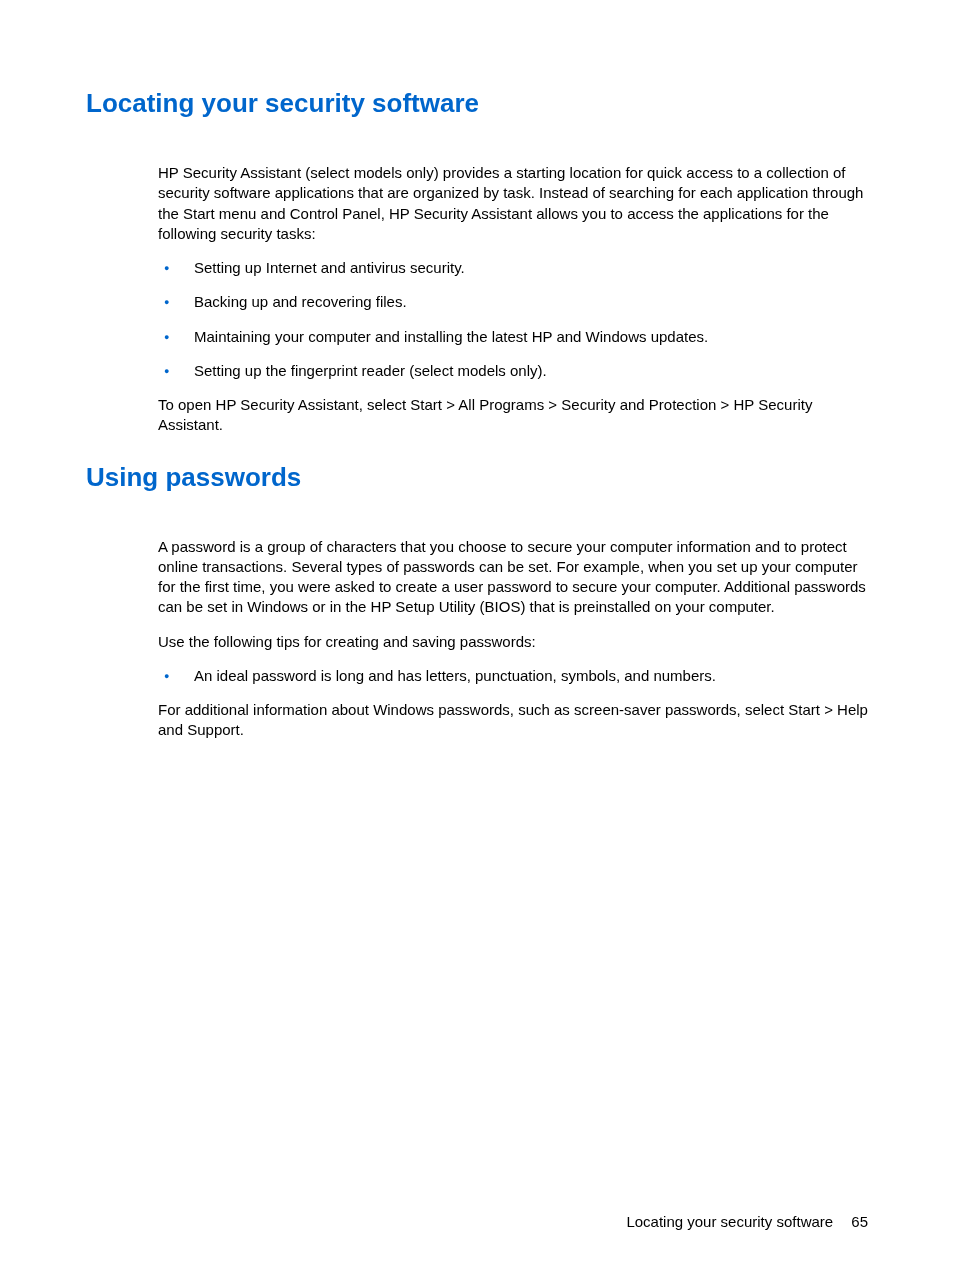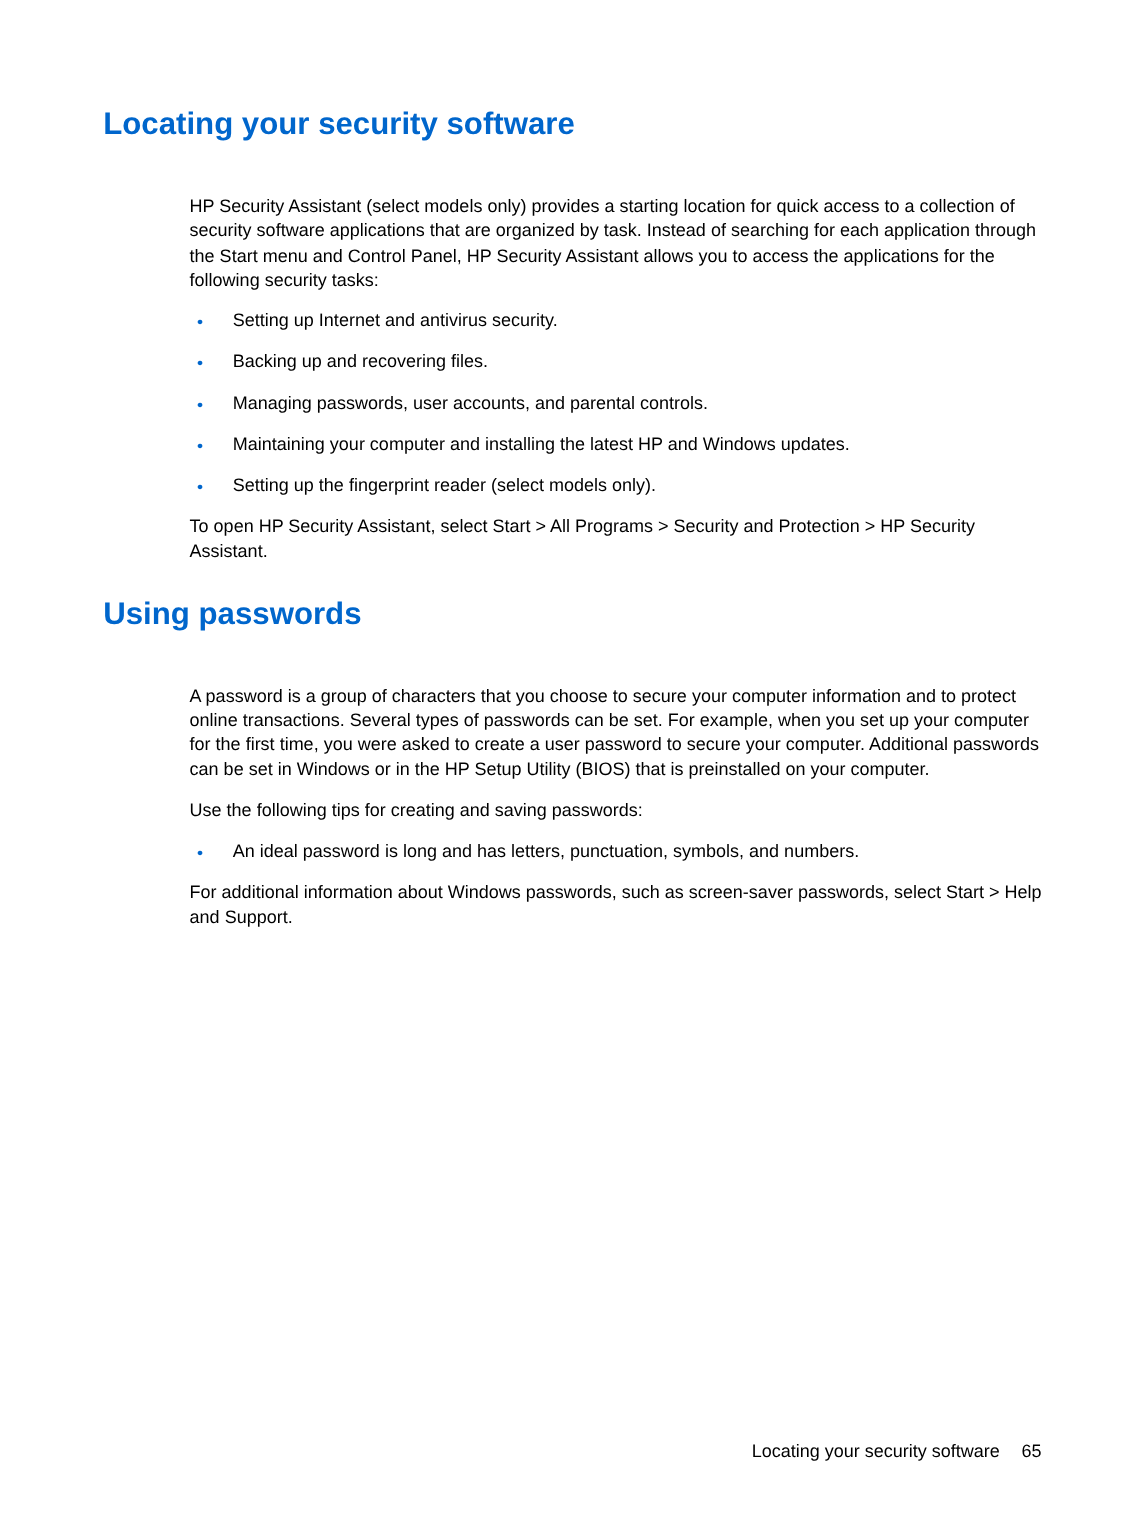--- a/index.html
+++ b/index.html
@@ -45,41 +45,40 @@
   ul li::before {
     content: "●";
     color: #0066cc;
     font-size: 9px;
     position: absolute;
     left: 6px;
     top: 4px;
   }
   .footer {
     position: absolute;
-    bottom: 52px;
+    bottom: 40px;
     right: 86px;
     font-size: 15px;
   }
   .footer .pagenum {
     margin-left: 14px;
   }
   .bold { font-weight: normal; }
 </style>
 </head>
 <body>
 
 <div class="page">
 
   <h1>Locating your security software</h1>
   <div class="body-block">
     <p>HP Security Assistant (select models only) provides a starting location for quick access to a collection of security software applications that are organized by task. Instead of searching for each application through the Start menu and Control Panel, HP Security Assistant allows you to access the applications for the following security tasks:</p>
     <ul>
       <li>Setting up Internet and antivirus security.</li>
       <li>Backing up and recovering files.</li>
-      <li>Managing passwords, user accounts, and parental controls.</li>
       <li>Maintaining your computer and installing the latest HP and Windows updates.</li>
       <li>Setting up the fingerprint reader (select models only).</li>
     </ul>
     <p>
       <span>To open HP Security Assistant, select </span><span class="bold">Start</span><span> &gt; </span><span class="bold">All Programs</span><span> &gt; </span><span class="bold">Security and Protection</span><span> &gt; </span><span class="bold">HP Security Assistant</span><span>.</span>
     </p>
   </div>
 
   <h1 style="margin-top:26px;">Using passwords</h1>
   <div class="body-block">

